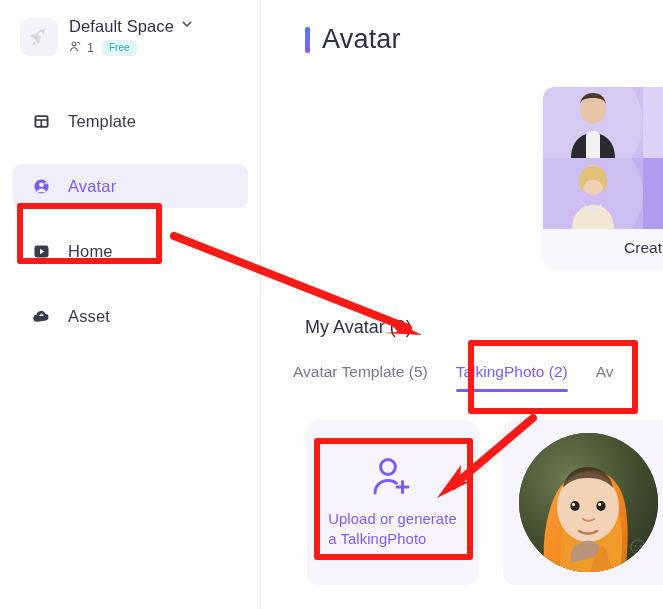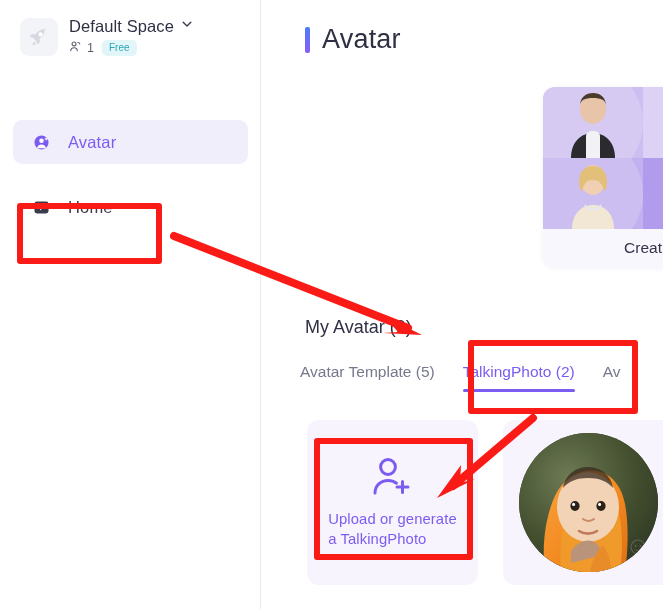--- a/index.html
+++ b/index.html
@@ -101,21 +101,21 @@
     display: flex; align-items: center; justify-content: center;
     font-size: 15.5px; color: #33344a;
   }
 
   
   .section-title {
     position: absolute; left: 44px; top: 317px;
     font-size: 18px; color: #2f3044;
   }
   .tabs {
-    position: absolute; left: 39px; top: 363px;
+    position: absolute; left: 32px; top: 363px;
     display: flex; align-items: center; gap: 28px;
     white-space: nowrap;
   }
   .tab { position: relative; font-size: 15.5px; color: #76788c; padding-bottom: 11px; cursor: pointer; }
   .tab.active { color: #7c5cf0; }
   .tab.active::after {
     content: ""; position: absolute; left: 0; right: 0; bottom: 0;
     height: 3px; border-radius: 2px; background: #7c5cf0;
   }
 
@@ -177,20 +177,31 @@
           <span class="member-count">1</span>
           <span class="plan-badge">Free</span>
         </div>
       </div>
     </div>
 
     <div class="nav">
 
       <div class="nav-spacer"></div>
 
+      <div class="nav-item">
+        <span class="n-ico">
+          <svg width="19" height="19" viewBox="0 0 20 20" fill="none">
+            <rect x="2.6" y="3.3" width="14.8" height="13.4" rx="2.4" fill="#3a3c4e"></rect>
+            <rect x="4.6" y="5.3" width="10.8" height="2.3" rx=".7" fill="#ffffff"></rect>
+            <rect x="4.6" y="9.1" width="4.3" height="5.6" rx=".7" fill="#ffffff"></rect>
+            <rect x="10.6" y="9.1" width="4.8" height="5.6" rx=".7" fill="#ffffff"></rect>
+          </svg>
+        </span>
+        <span class="nav-label">Template</span>
+      </div>
       <div class="nav-spacer"></div>
 
       <div class="nav-item active">
         <span class="n-ico">
           <svg width="19" height="19" viewBox="0 0 20 20" fill="none">
             <circle cx="10" cy="10" r="7.4" fill="#7c5cf0"></circle>
             <circle cx="10" cy="8.2" r="2.4" fill="#ffffff"></circle>
             <path d="M5.3 16c.5-2.4 2.4-3.8 4.7-3.8s4.2 1.4 4.7 3.8" fill="#ffffff"></path>
             <path d="M14.9 4.1l.6 1.5 1.5.6-1.5.6-.6 1.5-.6-1.5-1.5-.6 1.5-.6z" fill="#ffffff"></path>
           </svg>
@@ -203,20 +214,29 @@
         <span class="n-ico">
           <svg width="19" height="19" viewBox="0 0 20 20" fill="none">
             <rect x="2.6" y="3.6" width="14.8" height="12.8" rx="2.6" fill="#3a3c4e"></rect>
             <path d="M8.4 7.1l4.6 2.9-4.6 2.9z" fill="#ffffff"></path>
           </svg>
         </span>
         <span class="nav-label">Home</span>
       </div>
       <div class="nav-spacer"></div>
 
+      <div class="nav-item">
+        <span class="n-ico">
+          <svg width="19" height="19" viewBox="0 0 20 20" fill="none">
+            <path d="M5.3 15.4a3.6 3.6 0 0 1-.5-7.2 4.7 4.7 0 0 1 9.1-1 3.5 3.5 0 0 1 .8 6.9z" fill="#3a3c4e"></path>
+            <path d="M10 6.6l2.6 3h-5.2z" fill="#ffffff"></path>
+          </svg>
+        </span>
+        <span class="nav-label">Asset</span>
+      </div>
 
     </div>
   </div>
 
   <div id="main">
 
     <div class="page-title-row">
       <span class="title-bar"></span>
       <span class="page-title">Avatar</span>
     </div>

